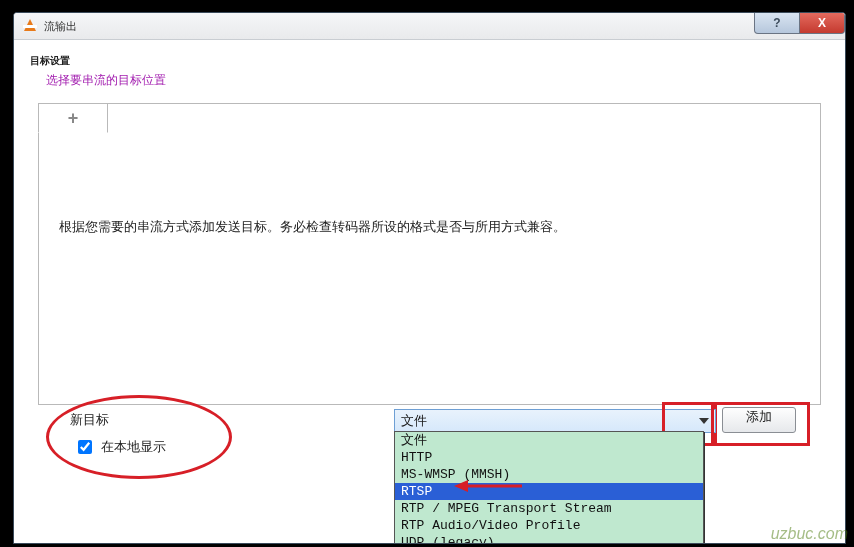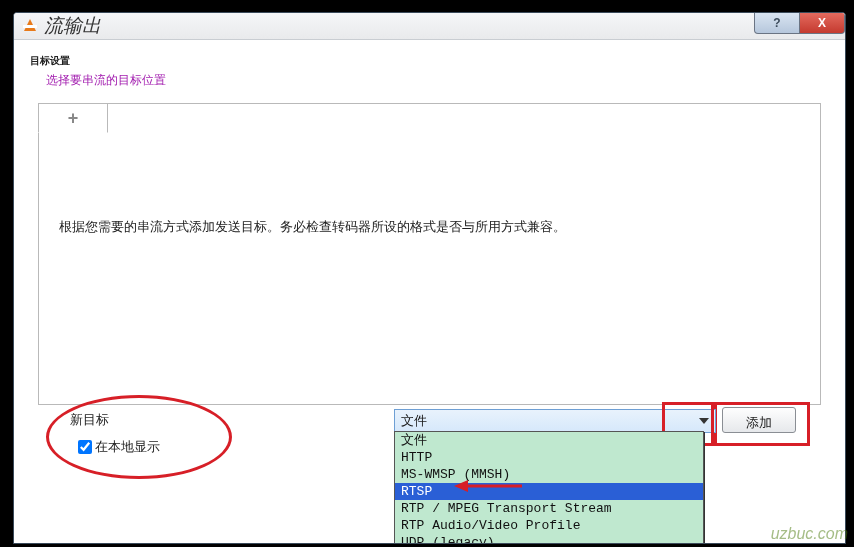--- a/index.html
+++ b/index.html
@@ -46,23 +46,22 @@
     border-bottom:12px solid #e87a1a;
     position:absolute;left:2px;top:1px;
   }
   .cone::after{
     content:"";
     position:absolute;
     left:-7px;top:6px;
     width:14px;height:3px;background:#fff;
   }
   .title-text {
-    font-size: 19px;
+    font-size: 11px;
     color: #333;
-    font-style: italic;
   }
   .win-controls {
     position: absolute;
     right: 0;
     top: 0;
     display: flex;
   }
   .win-btn {
     width: 44px;
     height: 20px;
@@ -144,21 +143,21 @@
     top:398px;
     font-size:13px;
     color:#222;
   }
   .checkbox-row {
     position:absolute;
     left:60px;
     top:424px;
     display:flex;
     align-items:center;
-    gap:0;
+    gap:6px;
     font-size:13px;
     color:#222;
   }
   .checkbox-row input{
     width:14px;height:14px;
   }
 
   .combo {
     position:absolute;
     left:380px;
@@ -195,21 +194,21 @@
 
   .add-btn {
     position:absolute;
     left:708px;
     top:394px;
     width:72px;
     height:24px;
     border:1px solid #8a8e94;
     background:linear-gradient(#fefefe,#e6e8eb);
     border-radius:3px;
-    display:flex;align-items:flex-end;justify-content:center;
+    display:flex;align-items:flex-start;justify-content:center;
     font-size:13px;
     color:#222;
   }
   .add-btn-box{
     position:absolute;
     left:700px;
     top:389px;
     width:90px;
     height:38px;
     border:3px solid #d71f27;

